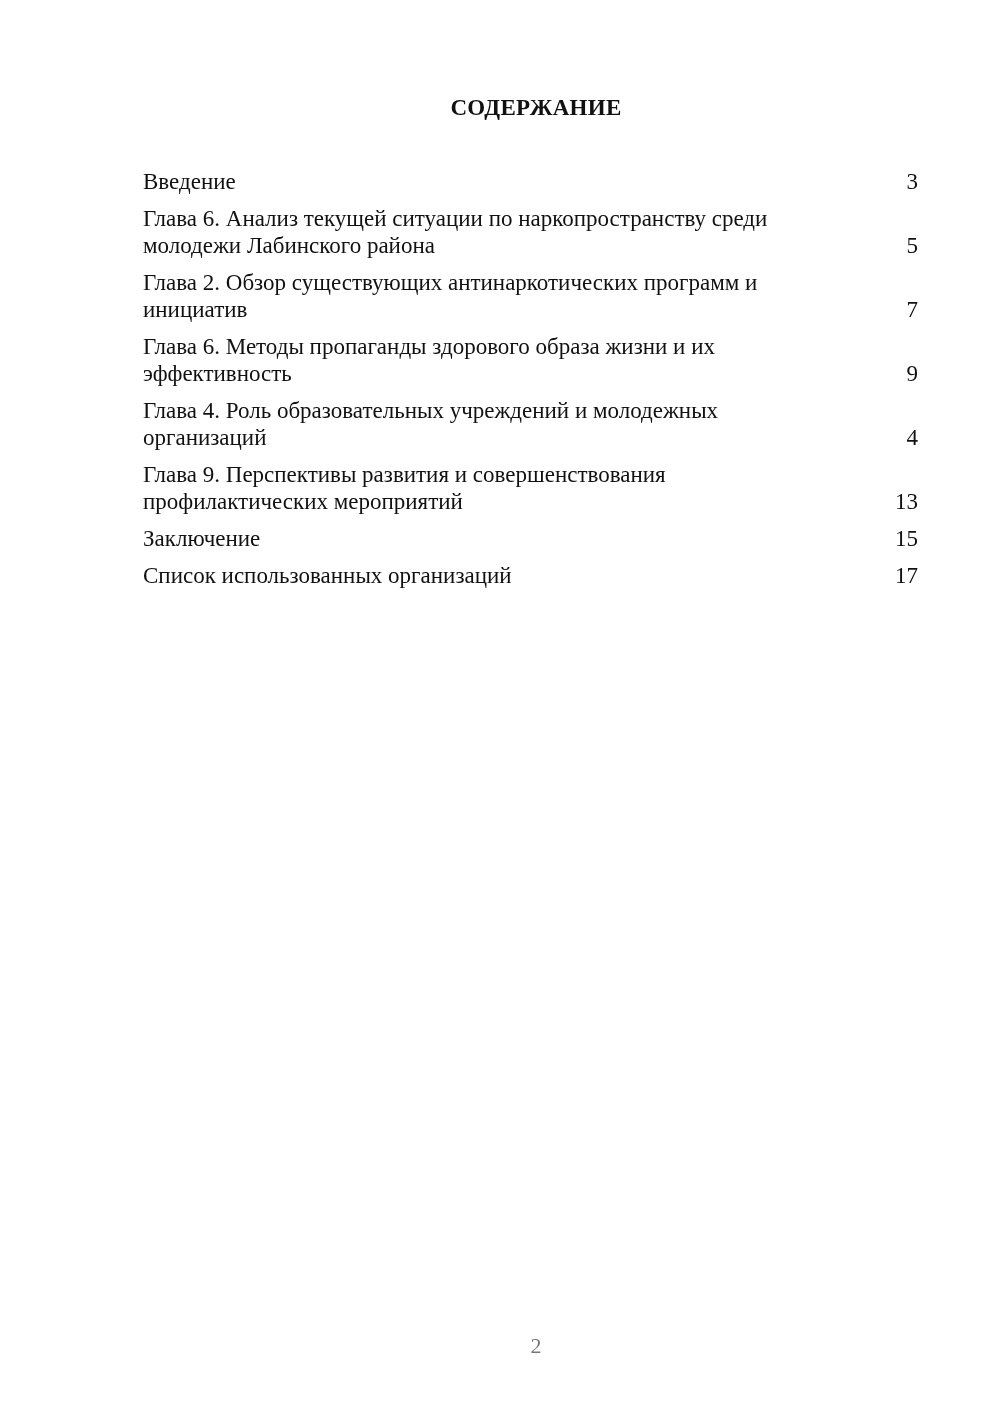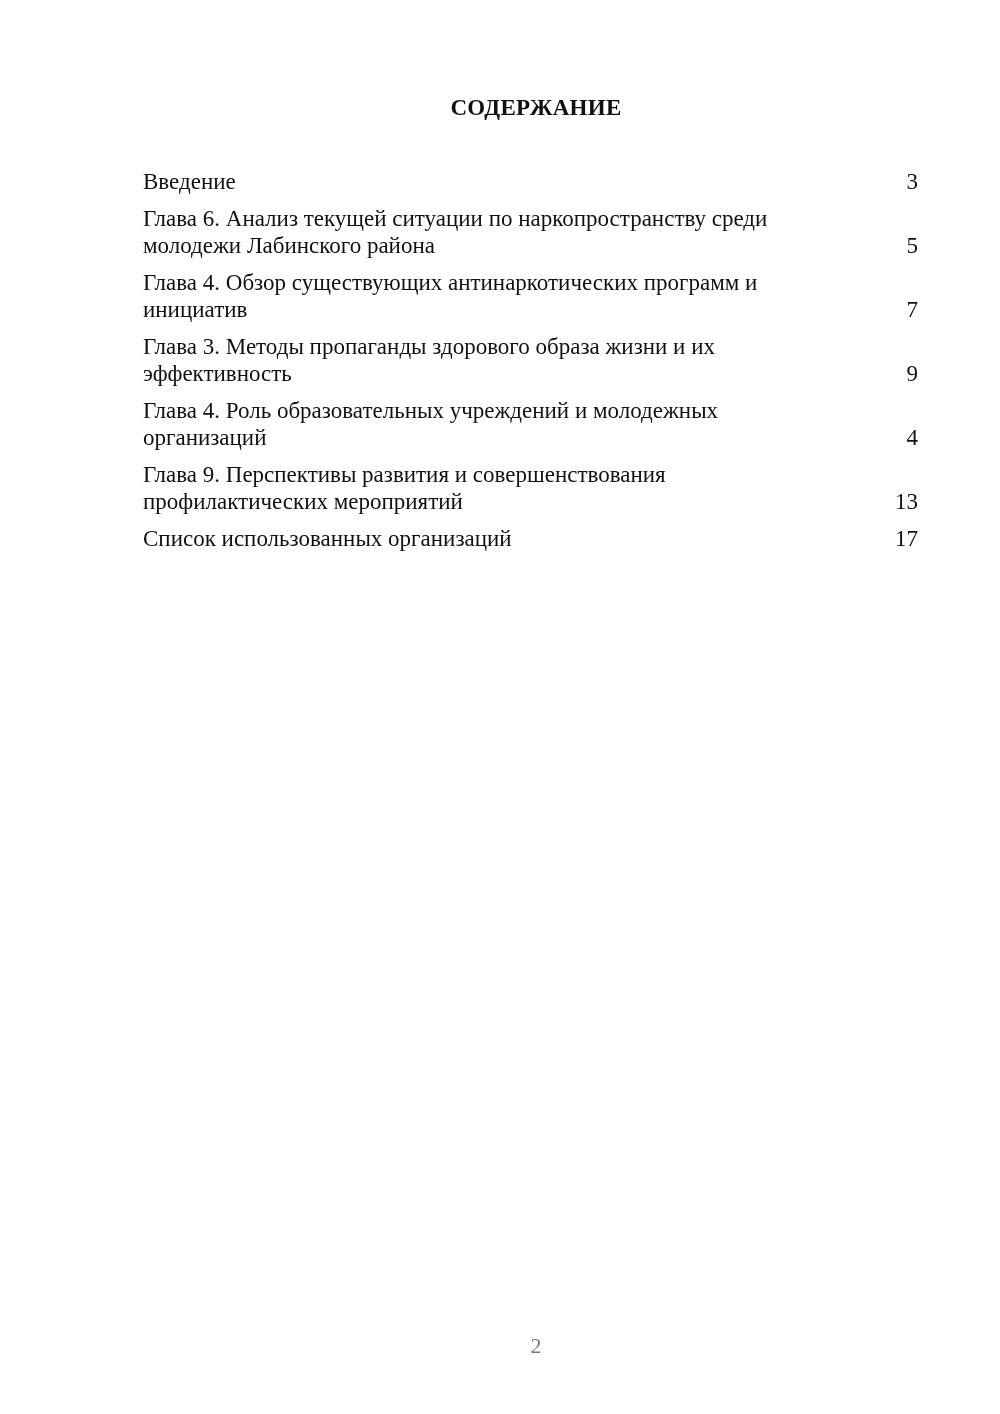--- a/index.html
+++ b/index.html
@@ -23,34 +23,38 @@
 <div class="toc">
   <div class="entry">
     <span class="entry-text">Введение</span>
     <span class="entry-page">3</span>
   </div>
   <div class="entry">
     <span class="entry-text">Глава 6. Анализ текущей ситуации по наркопространству среди молодежи Лабинского района</span>
     <span class="entry-page">5</span>
   </div>
   <div class="entry">
-    <span class="entry-text">Глава 4. Обзор существующих антинаркотических программ и инициатив</span>
+    <span class="entry-text">Глава 2. Обзор существующих антинаркотических программ и инициатив</span>
     <span class="entry-page">7</span>
   </div>
   <div class="entry">
-    <span class="entry-text">Глава 3. Методы пропаганды здорового образа жизни и их эффективность</span>
+    <span class="entry-text">Глава 6. Методы пропаганды здорового образа жизни и их эффективность</span>
     <span class="entry-page">9</span>
   </div>
   <div class="entry">
     <span class="entry-text">Глава 4. Роль образовательных учреждений и молодежных организаций</span>
     <span class="entry-page">4</span>
   </div>
   <div class="entry">
     <span class="entry-text">Глава 9. Перспективы развития и совершенствования профилактических мероприятий</span>
     <span class="entry-page">13</span>
   </div>
   <div class="entry">
+    <span class="entry-text">Заключение</span>
+    <span class="entry-page">15</span>
+  </div>
+  <div class="entry">
     <span class="entry-text">Список использованных организаций</span>
     <span class="entry-page">17</span>
   </div>
 </div>
 
 <div class="page-num">2</div>
 
 </body></html>

